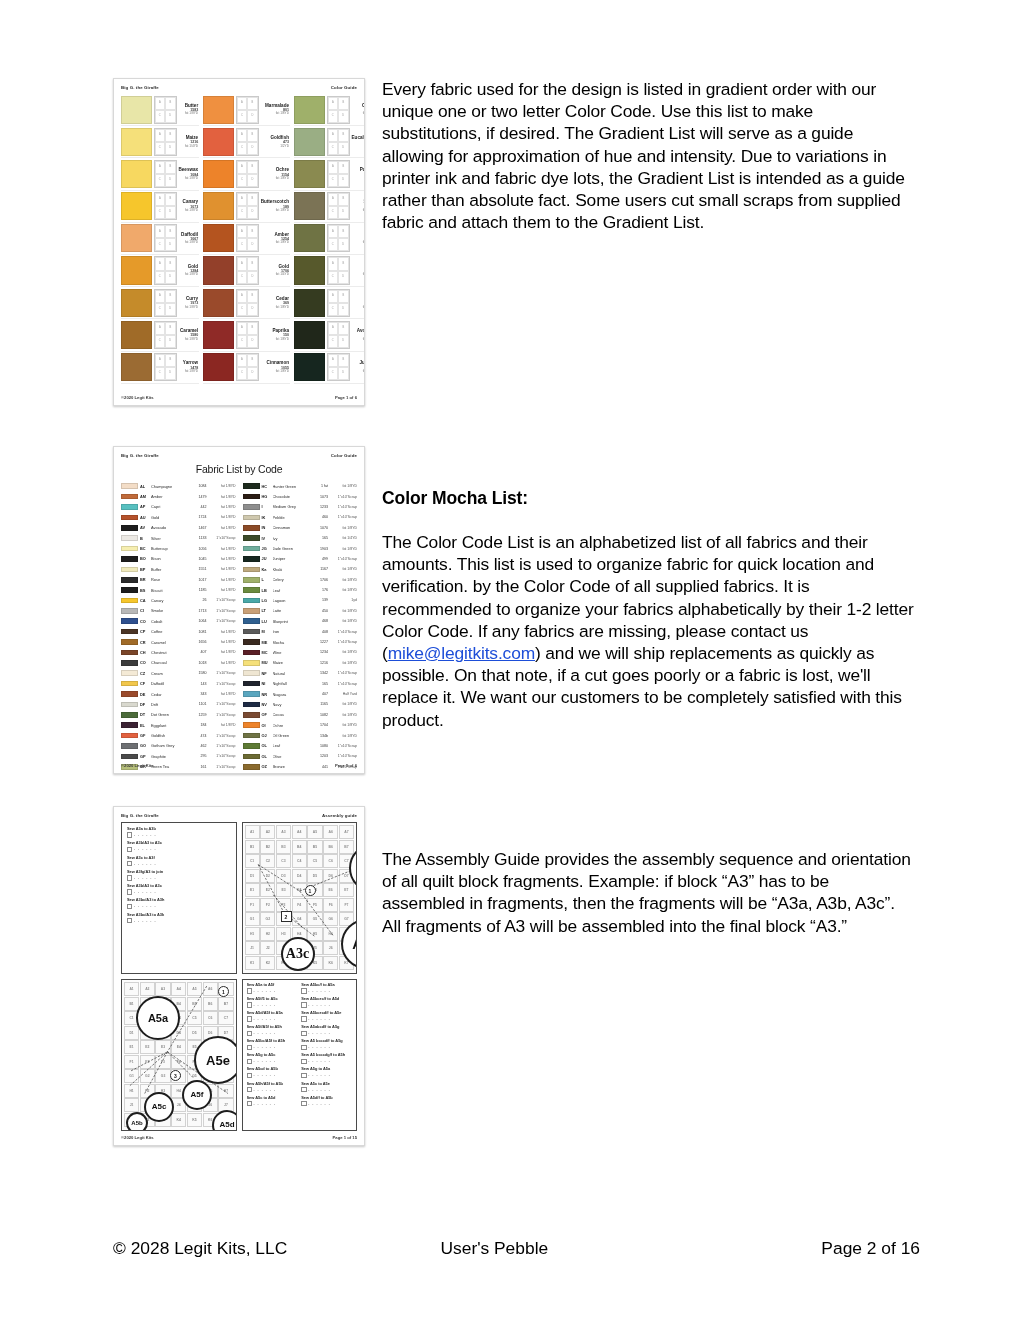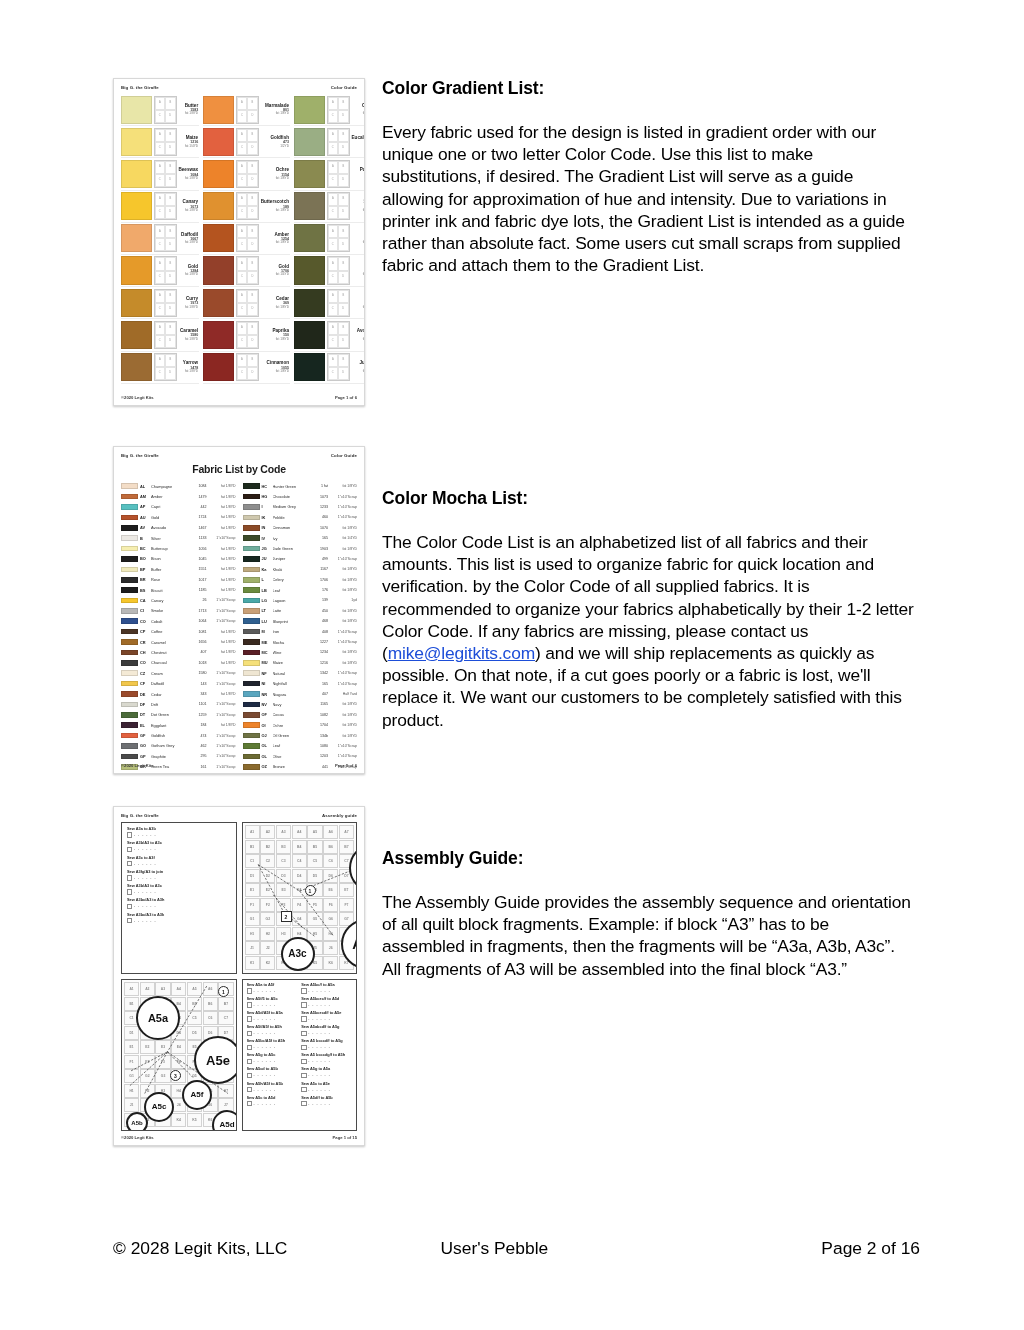--- a/index.html
+++ b/index.html
@@ -168,21 +168,21 @@
 
   
   #thumb-code {
     width: 252px;
     height: 328px;
     padding: 6px 7px 0 7px;
   }
   .code-title {
     text-align: center;
     font-size: 10.5px;
-    font-weight: bold;
+    font-weight: normal;
     color: #1a1a1a;
     margin: 5px 0 6px 0;
     letter-spacing: -0.2px;
   }
   .code-grid {
     display: grid;
     grid-template-columns: 1fr 1fr;
     column-gap: 7px;
   }
   .code-col { display: flex; flex-direction: column; }
@@ -738,21 +738,20 @@
             </div>
           </div>
         <div class="sheet-foot">
           <span>©2020 Legit Kits</span>
           <span>Page 1 of 6</span>
         </div>
       </div>
     </div>
 
     <div class="body-col">
-      <h2 class="sec-heading">Color Gradient List:</h2>
       <p class="sec-para">Every fabric used for the design is listed in gradient order with our unique one or two letter Color Code.  Use this list to make substitutions, if desired.  The Gradient List will serve as a guide allowing for approximation of hue and intensity.  Due to variations in printer ink and fabric dye lots, the Gradient List is intended as a guide rather than absolute fact.  Some users cut small scraps from supplied fabric and attach them to the Gradient List.</p>
     </div>
   </div>
 
   <div class="section" id="section-code">
 
     <div class="thumb-wrap">
       <div class="sheet" id="thumb-code">
         <div class="sheet-head">
           <span>Big G. the Giraffe</span>
@@ -1310,21 +1309,21 @@
                 <svg class="asm-svg" viewBox="0 0 150 150" preserveAspectRatio="none">
                   <path d="M 20 55 L 75 90 L 150 60" stroke="#333" stroke-width="0.9" fill="none" stroke-dasharray="3 2"></path>
                   <path d="M 20 55 L 55 120 L 95 150" stroke="#333" stroke-width="0.9" fill="none" stroke-dasharray="3 2"></path>
                   <path d="M 40 95 L 80 140" stroke="#333" stroke-width="0.9" fill="none" stroke-dasharray="3 2"></path>
                   <path d="M 75 90 L 120 150" stroke="#333" stroke-width="0.9" fill="none" stroke-dasharray="3 2"></path>
                 </svg>
                 <div class="asm-marker round" style="left: 62px; top: 62px;">1</div>
                 <div class="asm-marker" style="left: 38px; top: 88px;">2</div>
                 <div class="asm-bubble" style="width: 46px; height: 46px; left: 106px; top: 20px; font-size: 14px;">A3a</div>
                 <div class="asm-bubble" style="width: 46px; height: 46px; left: 98px; top: 96px; font-size: 14px;">A3b</div>
-                <div class="asm-bubble" style="width: 30px; height: 30px; left: 38px; top: 114px; font-size: 10px;">A3c</div>
+                <div class="asm-bubble" style="width: 30px; height: 30px; left: 38px; top: 114px; font-size: 14px; font-family: Liberation Serif, serif;">A3c</div>
               </div>
           </div>
           <div class="asm-panel">
             <div class="asm-diagram" id="asm-diagram-bottom">
                 <div class="piece-grid">
                   <div class="piece">A1</div>
                   <div class="piece">A2</div>
                   <div class="piece">A3</div>
                   <div class="piece">A4</div>
                   <div class="piece">A5</div>
@@ -1544,21 +1543,20 @@
         </div>
 
         <div class="sheet-foot">
           <span>©2020 Legit Kits</span>
           <span>Page 1 of 15</span>
         </div>
       </div>
     </div>
 
     <div class="body-col" style="top:42px">
-      <h2 class="sec-heading">Assembly Guide:</h2>
       <p class="sec-para">The Assembly Guide provides the assembly sequence and orientation of all quilt block fragments.  Example:  if block “A3” has to be assembled in fragments, then the fragments will be “A3a, A3b, A3c”. All fragments of A3 will be assembled into the final block “A3.”</p>
     </div>
   </div>
 
   <div style="position:absolute;left:113px;right:104px;top:1238px;display:flex;justify-content:space-between;font-size:17.4px;">
     <span>© 2028 Legit Kits, LLC</span>
     <span style="margin-right:120px">User's Pebble</span>
     <span>Page 2 of 16</span>
   </div>
 

